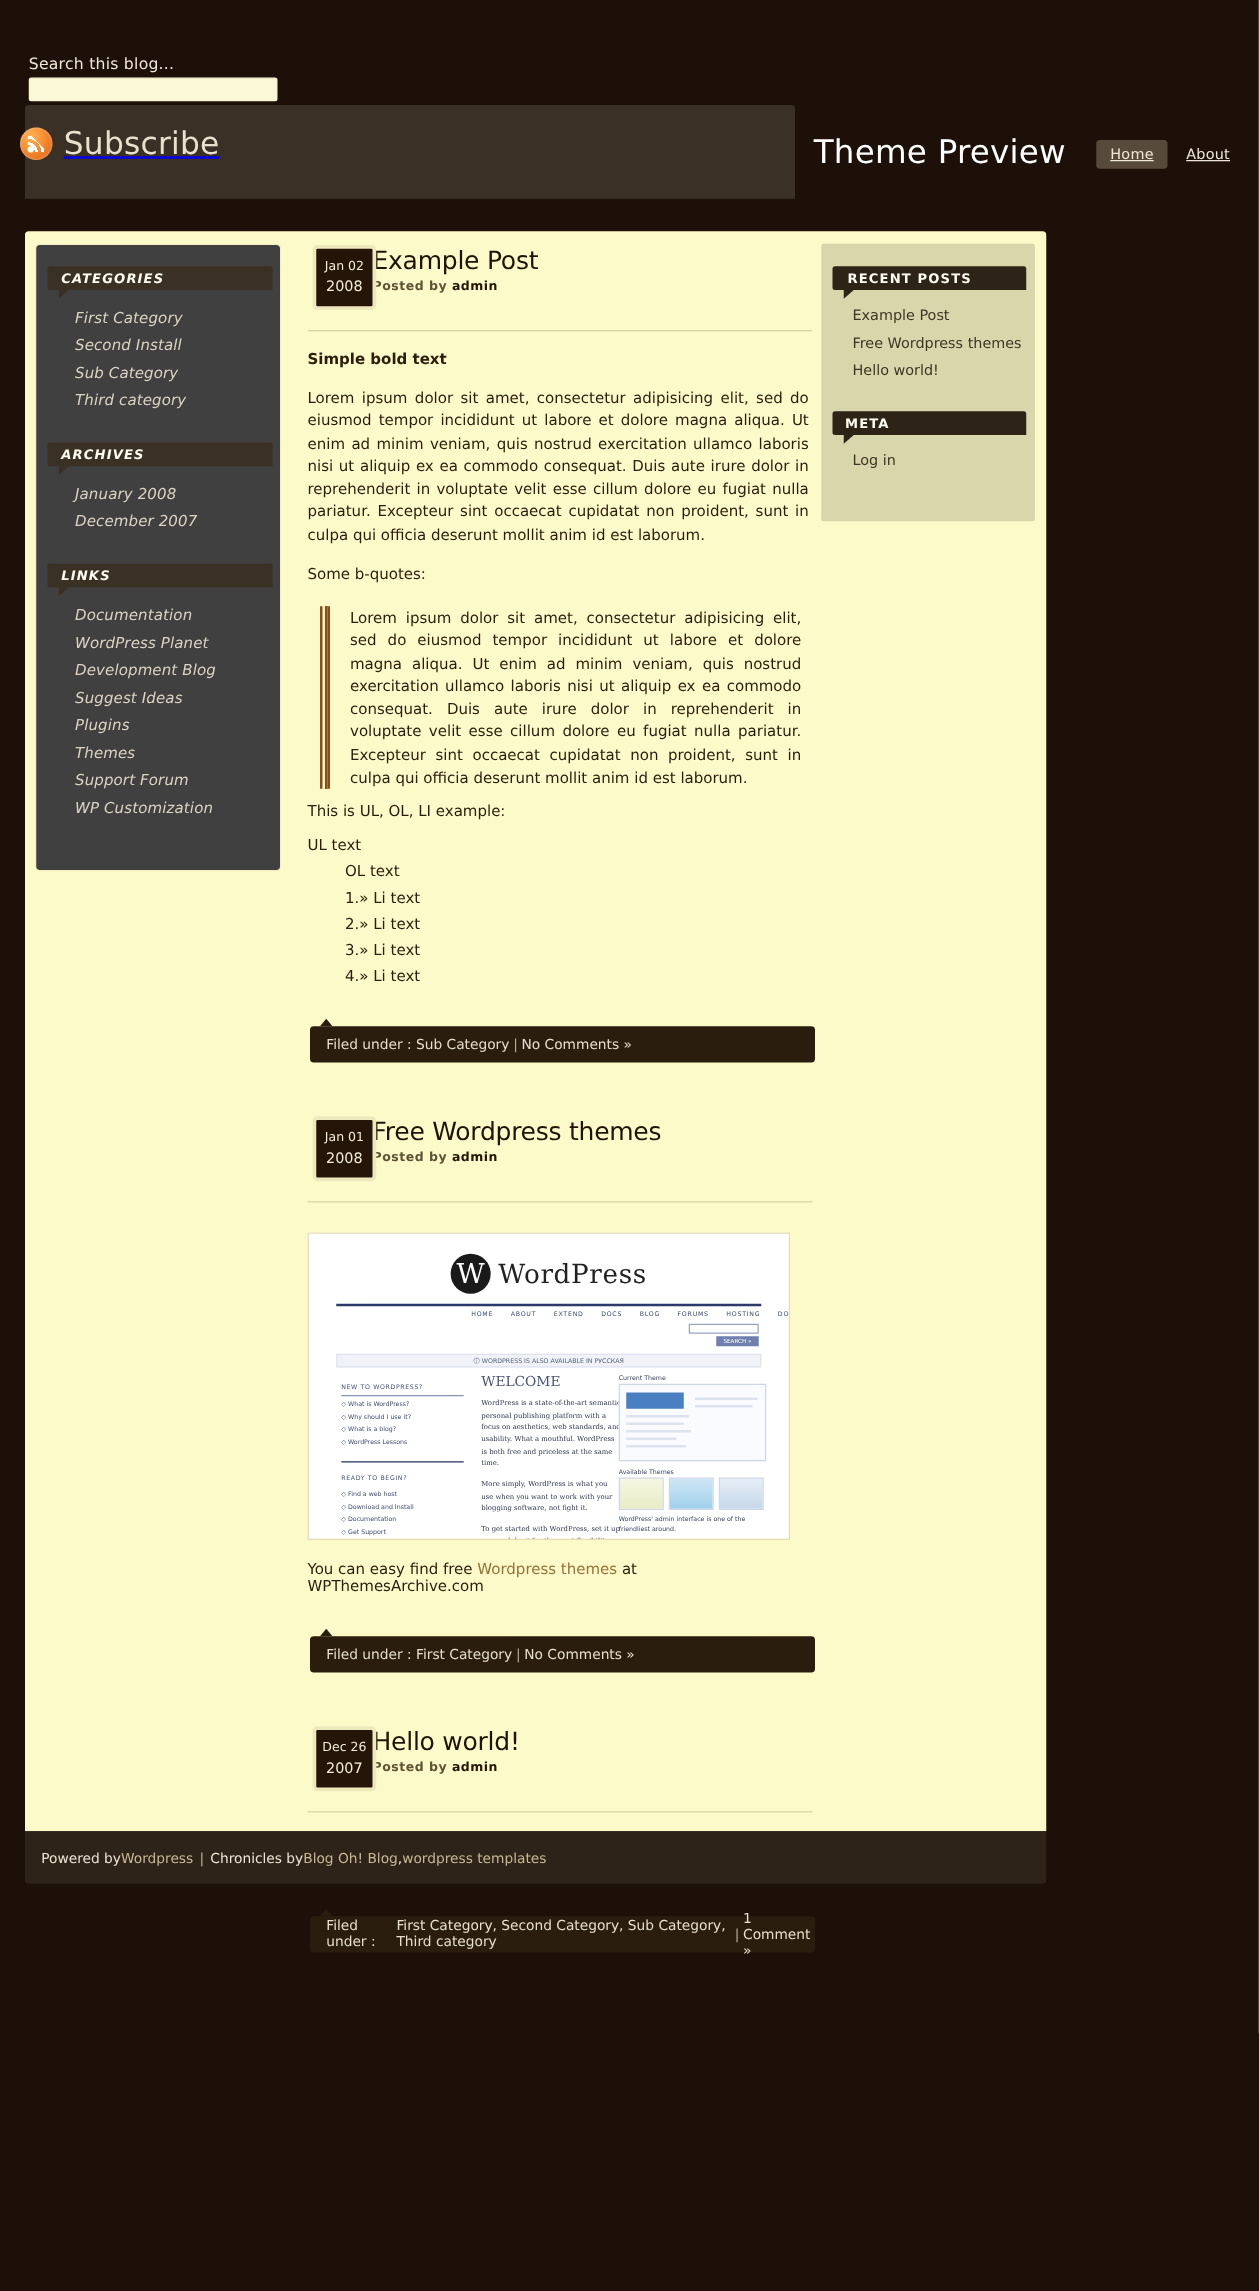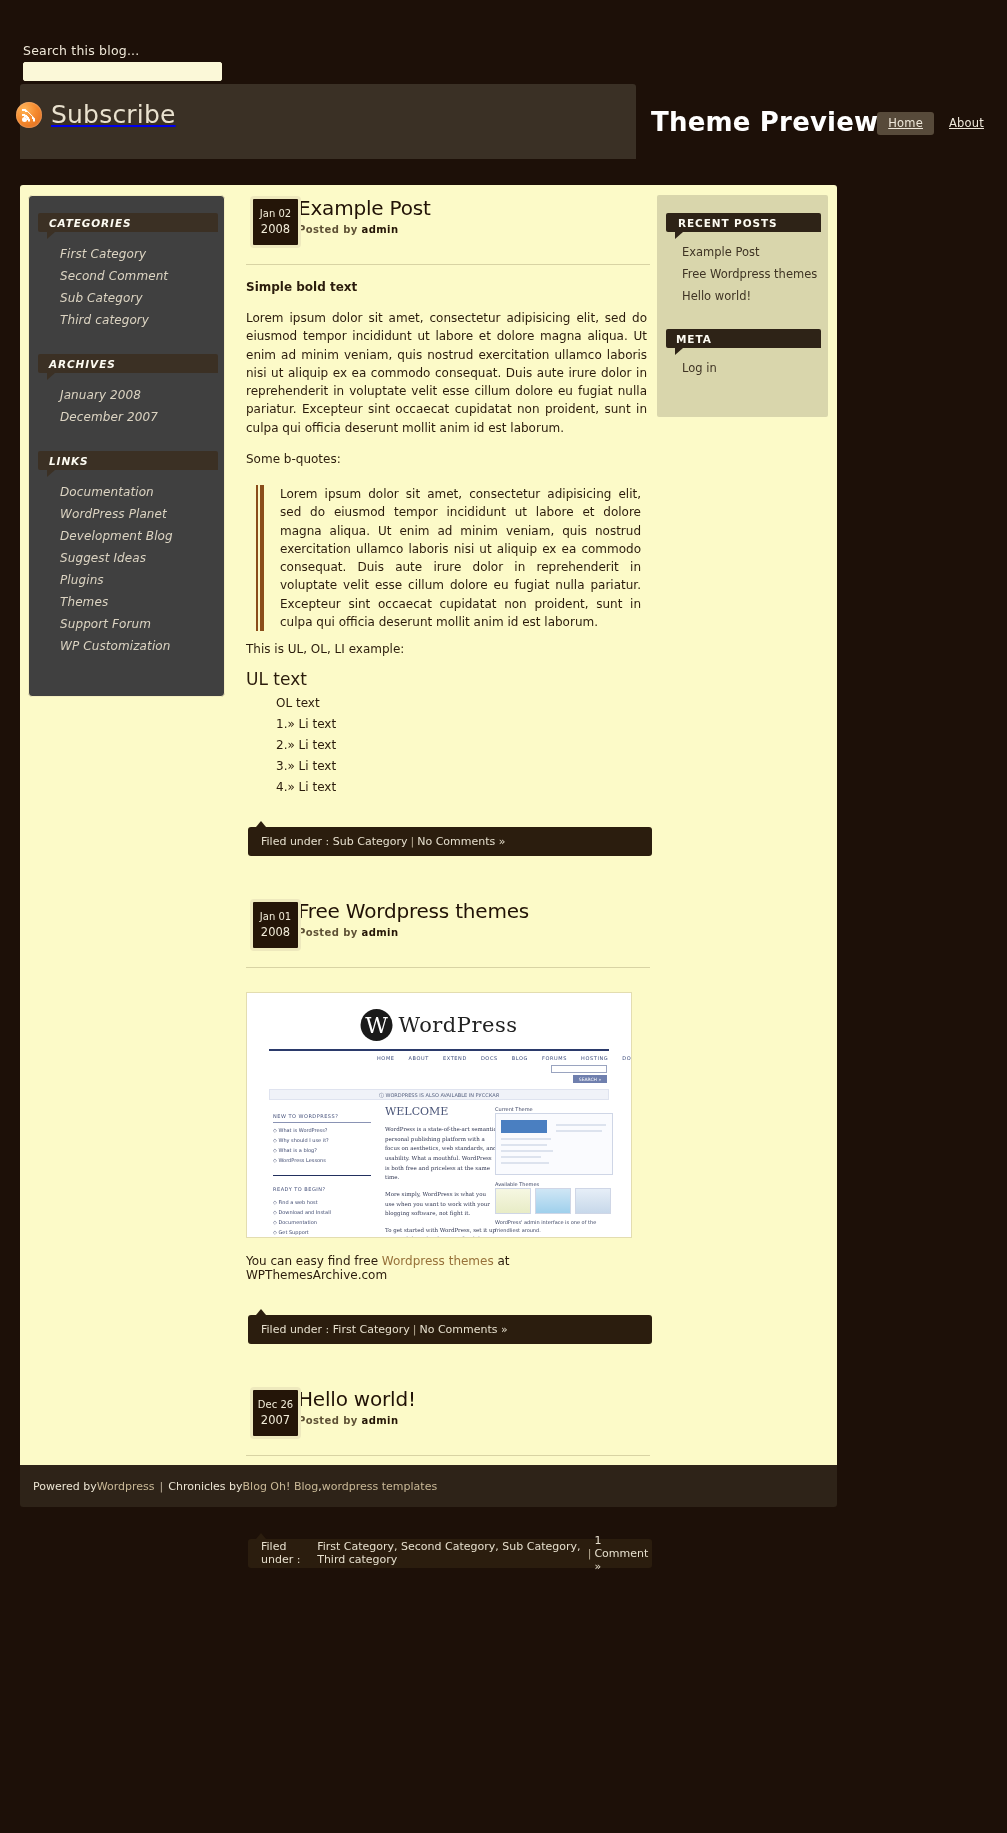--- a/index.html
+++ b/index.html
@@ -70,21 +70,21 @@
     display:flex; align-items:center; gap:4px;
   }
   .nav-item {
     padding:4px 11px 5px; font-size:11.5px; color:#efe8da;
     border-radius:3px; letter-spacing:.2px;
   }
   .nav-item.current { background:#574a3a; }
   .theme-preview {
     position:absolute; left:651px; top:20px;
     font-size:26px; line-height:1.38; color:#ffffff;
-    letter-spacing:.2px; width:230px;font-weight:bold;
+    letter-spacing:.2px; width:230px;
   }
 
   
   .page {
     position:absolute; left:20px; top:185px;
     width:817px; height:1280px;
     background:#fcfac8;
     border-radius:3px 3px 0 0;
   }
 
@@ -192,21 +192,21 @@
     margin:17px 0 0 10px; padding:0 6px 0 22px;
     border-left:2px solid #8a4d1a;
     box-shadow:inset 3px 0 0 -1px #fcfac8, inset 5px 0 0 -1px #8a4d1a;
     position:relative;
   }
   blockquote:before{
     content:""; position:absolute; left:4px; top:0; bottom:0; width:2px; background:#8a4d1a;
   }
   blockquote p { margin:0; font-size:12px; line-height:1.55; text-align:justify; }
   .list-block { margin:11px 0 0; }
-  .list-block .ul-text { font-size:17px; margin:0 0 0 0; }
+  .list-block .ul-text { font-size:12px; margin:0 0 0 0; }
   .list-block .ol-text { font-size:12px; margin:7px 0 0 30px; }
   .li-row { font-size:12px; margin:7px 0 0 30px; }
 
   .filed {
     position:relative;
     margin:33px 0 0 10px;
     width:404px; height:29px;
     background:#2b1d0e;
     border-radius:3px;
     display:flex; align-items:center; padding-left:13px;
@@ -322,21 +322,21 @@
 <div class="page">
 
   <div class="left-sidebar">
 
     <div class="widget-head lw-cat">CATEGORIES</div>
     <ul class="widget-list">
       <li>
           <a href="#">First Category</a>
         </li>
       <li>
-          <a href="#">Second Comment</a>
+          <a href="#">Second Install</a>
         </li>
       <li>
           <a href="#">Sub Category</a>
         </li>
       <li>
           <a href="#">Third category</a>
         </li>
     </ul>
 
     <div class="widget-head lw-arc">ARCHIVES</div>

